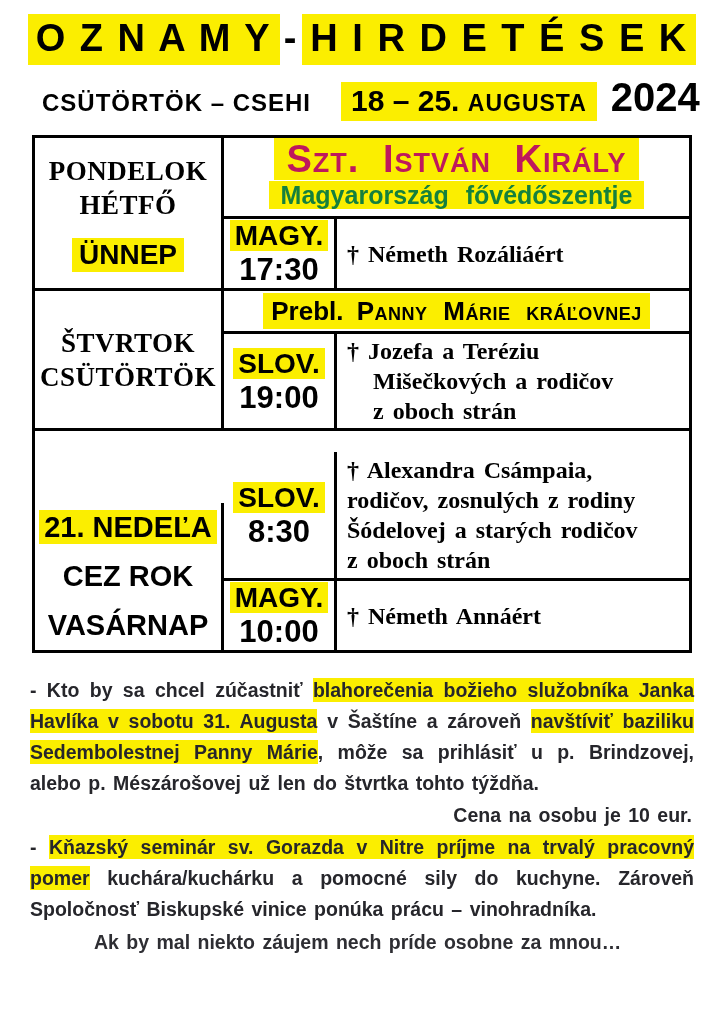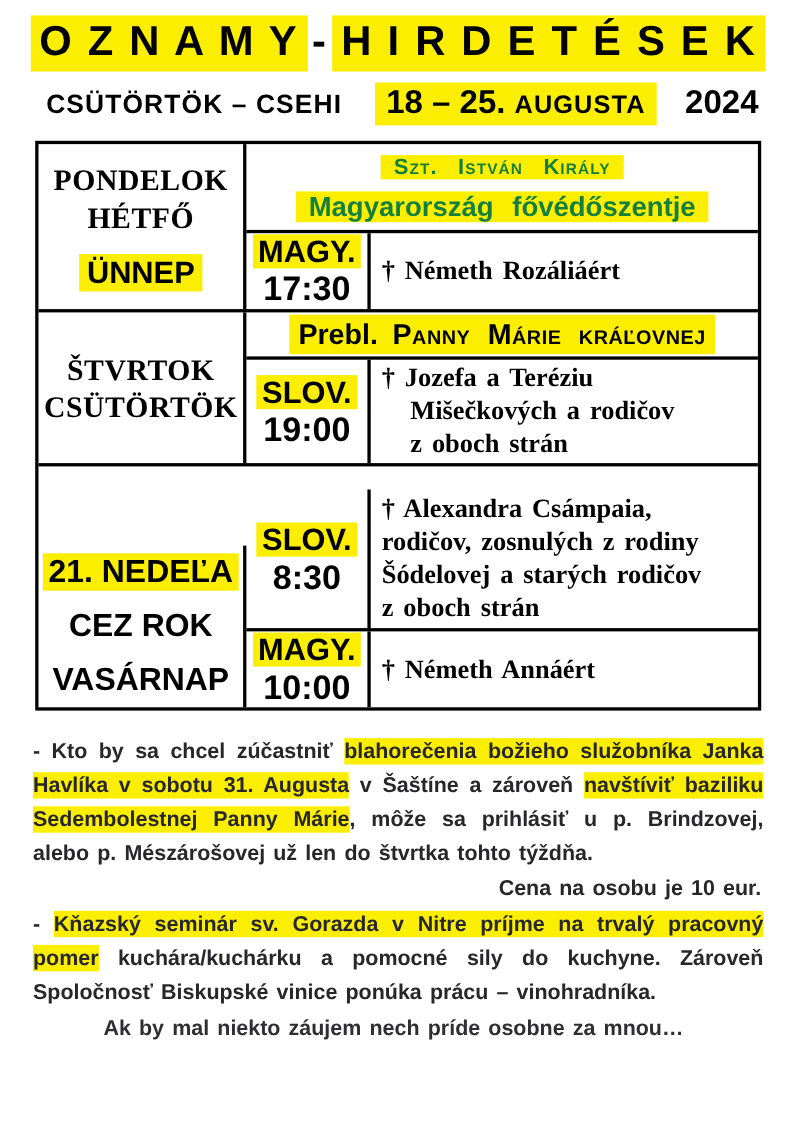--- a/index.html
+++ b/index.html
@@ -30,21 +30,21 @@
     padding:10px 0 0 42px;
     white-space:nowrap;
   }
   .location { font-size:24px; font-weight:bold; letter-spacing:1px; }
   .date-chunk {
     margin-left:30px;
     padding:2px 10px 3px 10px;
     font-size:30px; font-weight:bold;
   }
   .date-month { font-size:23px; letter-spacing:1px; }
-  .year { margin-left:26px; font-size:30px; font-weight:bold; }
+  .year { margin-left:14px; font-size:40px; font-weight:bold; }
 
   
   .schedule {
     margin:14px 32px 0 32px;
     width:660px;
     border:3px solid #000;
     box-sizing:border-box;
   }
   .trow { display:flex; border-bottom:3px solid #000; }
   .trow:last-child { border-bottom:none;align-items:flex-end; }
@@ -69,22 +69,22 @@
   .row-right { flex:1; display:flex; flex-direction:column; min-width:0; }
 
   .feast-cell {
     border-bottom:3px solid #000;
     display:flex; flex-direction:column;
     align-items:center; justify-content:center;
     white-space:nowrap;
   }
   .feast-line1 {
     font-variant:small-caps;
-    font-weight:bold; font-size:20px; line-height:37px;
-    color:#15803d;
+    font-weight:bold; font-size:38px; line-height:37px;
+    color:#be185d;
     word-spacing:12px; letter-spacing:1px;
     padding:0 12px;
   }
   .feast-line2 {
     font-weight:bold; font-size:25px; line-height:35px;
     color:#15803d;
     word-spacing:10px;
     padding:0 12px;
   }
   .feast-single {

